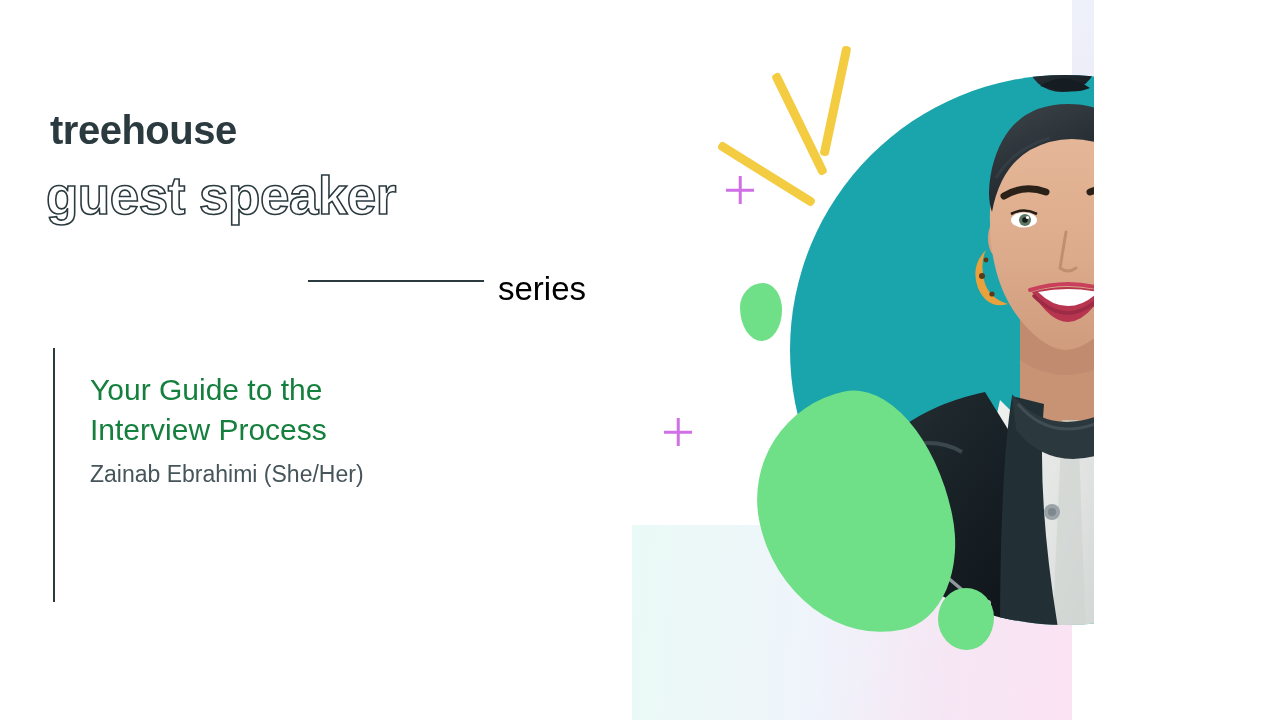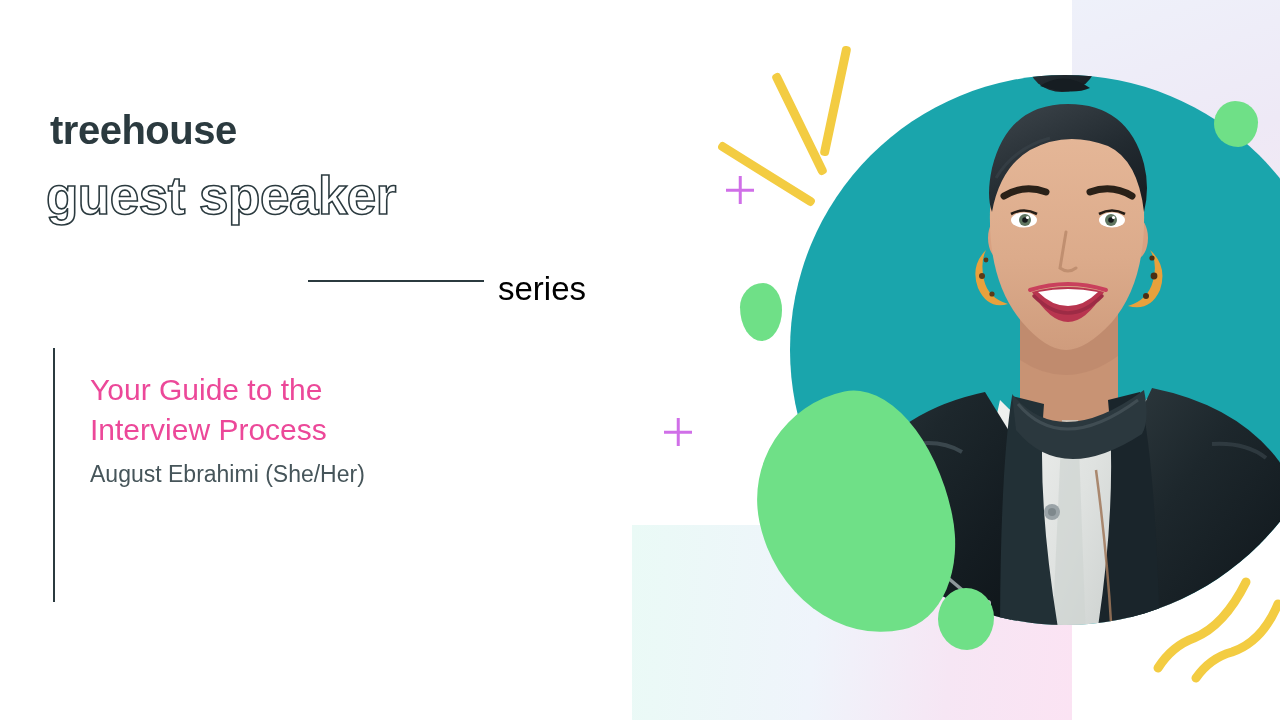--- a/index.html
+++ b/index.html
@@ -4,21 +4,21 @@
 <title>Treehouse Guest Speaker Series</title>
 <style>
   * { margin:0; padding:0; box-sizing:border-box; }
   html,body {
     width:1280px; height:720px; overflow:hidden;
     background:#ffffff;
     font-family:"Liberation Sans", sans-serif;
   }
   #slide {
     position:relative;
-    width:1280px; height:720px;
+    width:1094px; height:720px;
     background:#ffffff;
     overflow:hidden;
   }
 
   
   .bg-layer { position:absolute; pointer-events:none; }
 
   #grad-top-right {
     top:0; left:1072px; width:208px; height:350px;
     background:linear-gradient(160deg,#eef1fa 0%,#eee9f6 45%,#f7e8f2 100%);
@@ -87,21 +87,21 @@
                   width:176px; height:1.6px; background:#2b3a3f; }
   #series-word  { position:absolute; top:270px; left:498px;
                   font-size:33px; font-weight:400; letter-spacing:0px;
                   color:#000000; }
 
   #vrule { position:absolute; top:348px; left:53px;
            width:1.6px; height:254px; background:#2b3a3f; }
 
   #talk-title { position:absolute; top:370px; left:90px;
                 font-size:30px; font-weight:500; line-height:1.33;
-                color:#ec4899; white-space:pre-line; }
+                color:#15803d; white-space:pre-line; }
 
   #speaker-name { position:absolute; top:461px; left:90px;
                   font-size:23px; font-weight:400; color:#46555a; }
   #speaker-role { position:absolute; top:495px; left:90px;
                   font-size:23px; font-weight:400; color:#46555a; }
 
   #datetime { position:absolute; top:536px; left:90px;
               font-size:37px; font-weight:700; letter-spacing:-0.3px;
               color:#2b3a3f; }
 </style>
@@ -247,18 +247,18 @@
     <div id="headline-outline">guest speaker</div>
 
     <div id="series-rule"></div>
     <div id="series-word">series</div>
 
     <div id="vrule"></div>
 
     <div id="talk-title">Your Guide to the
 Interview Process</div>
 
-    <div id="speaker-name">August Ebrahimi (She/Her)</div>
+    <div id="speaker-name">Zainab Ebrahimi (She/Her)</div>
 
 
   </div>
 
 </div>
 
 </body></html>

